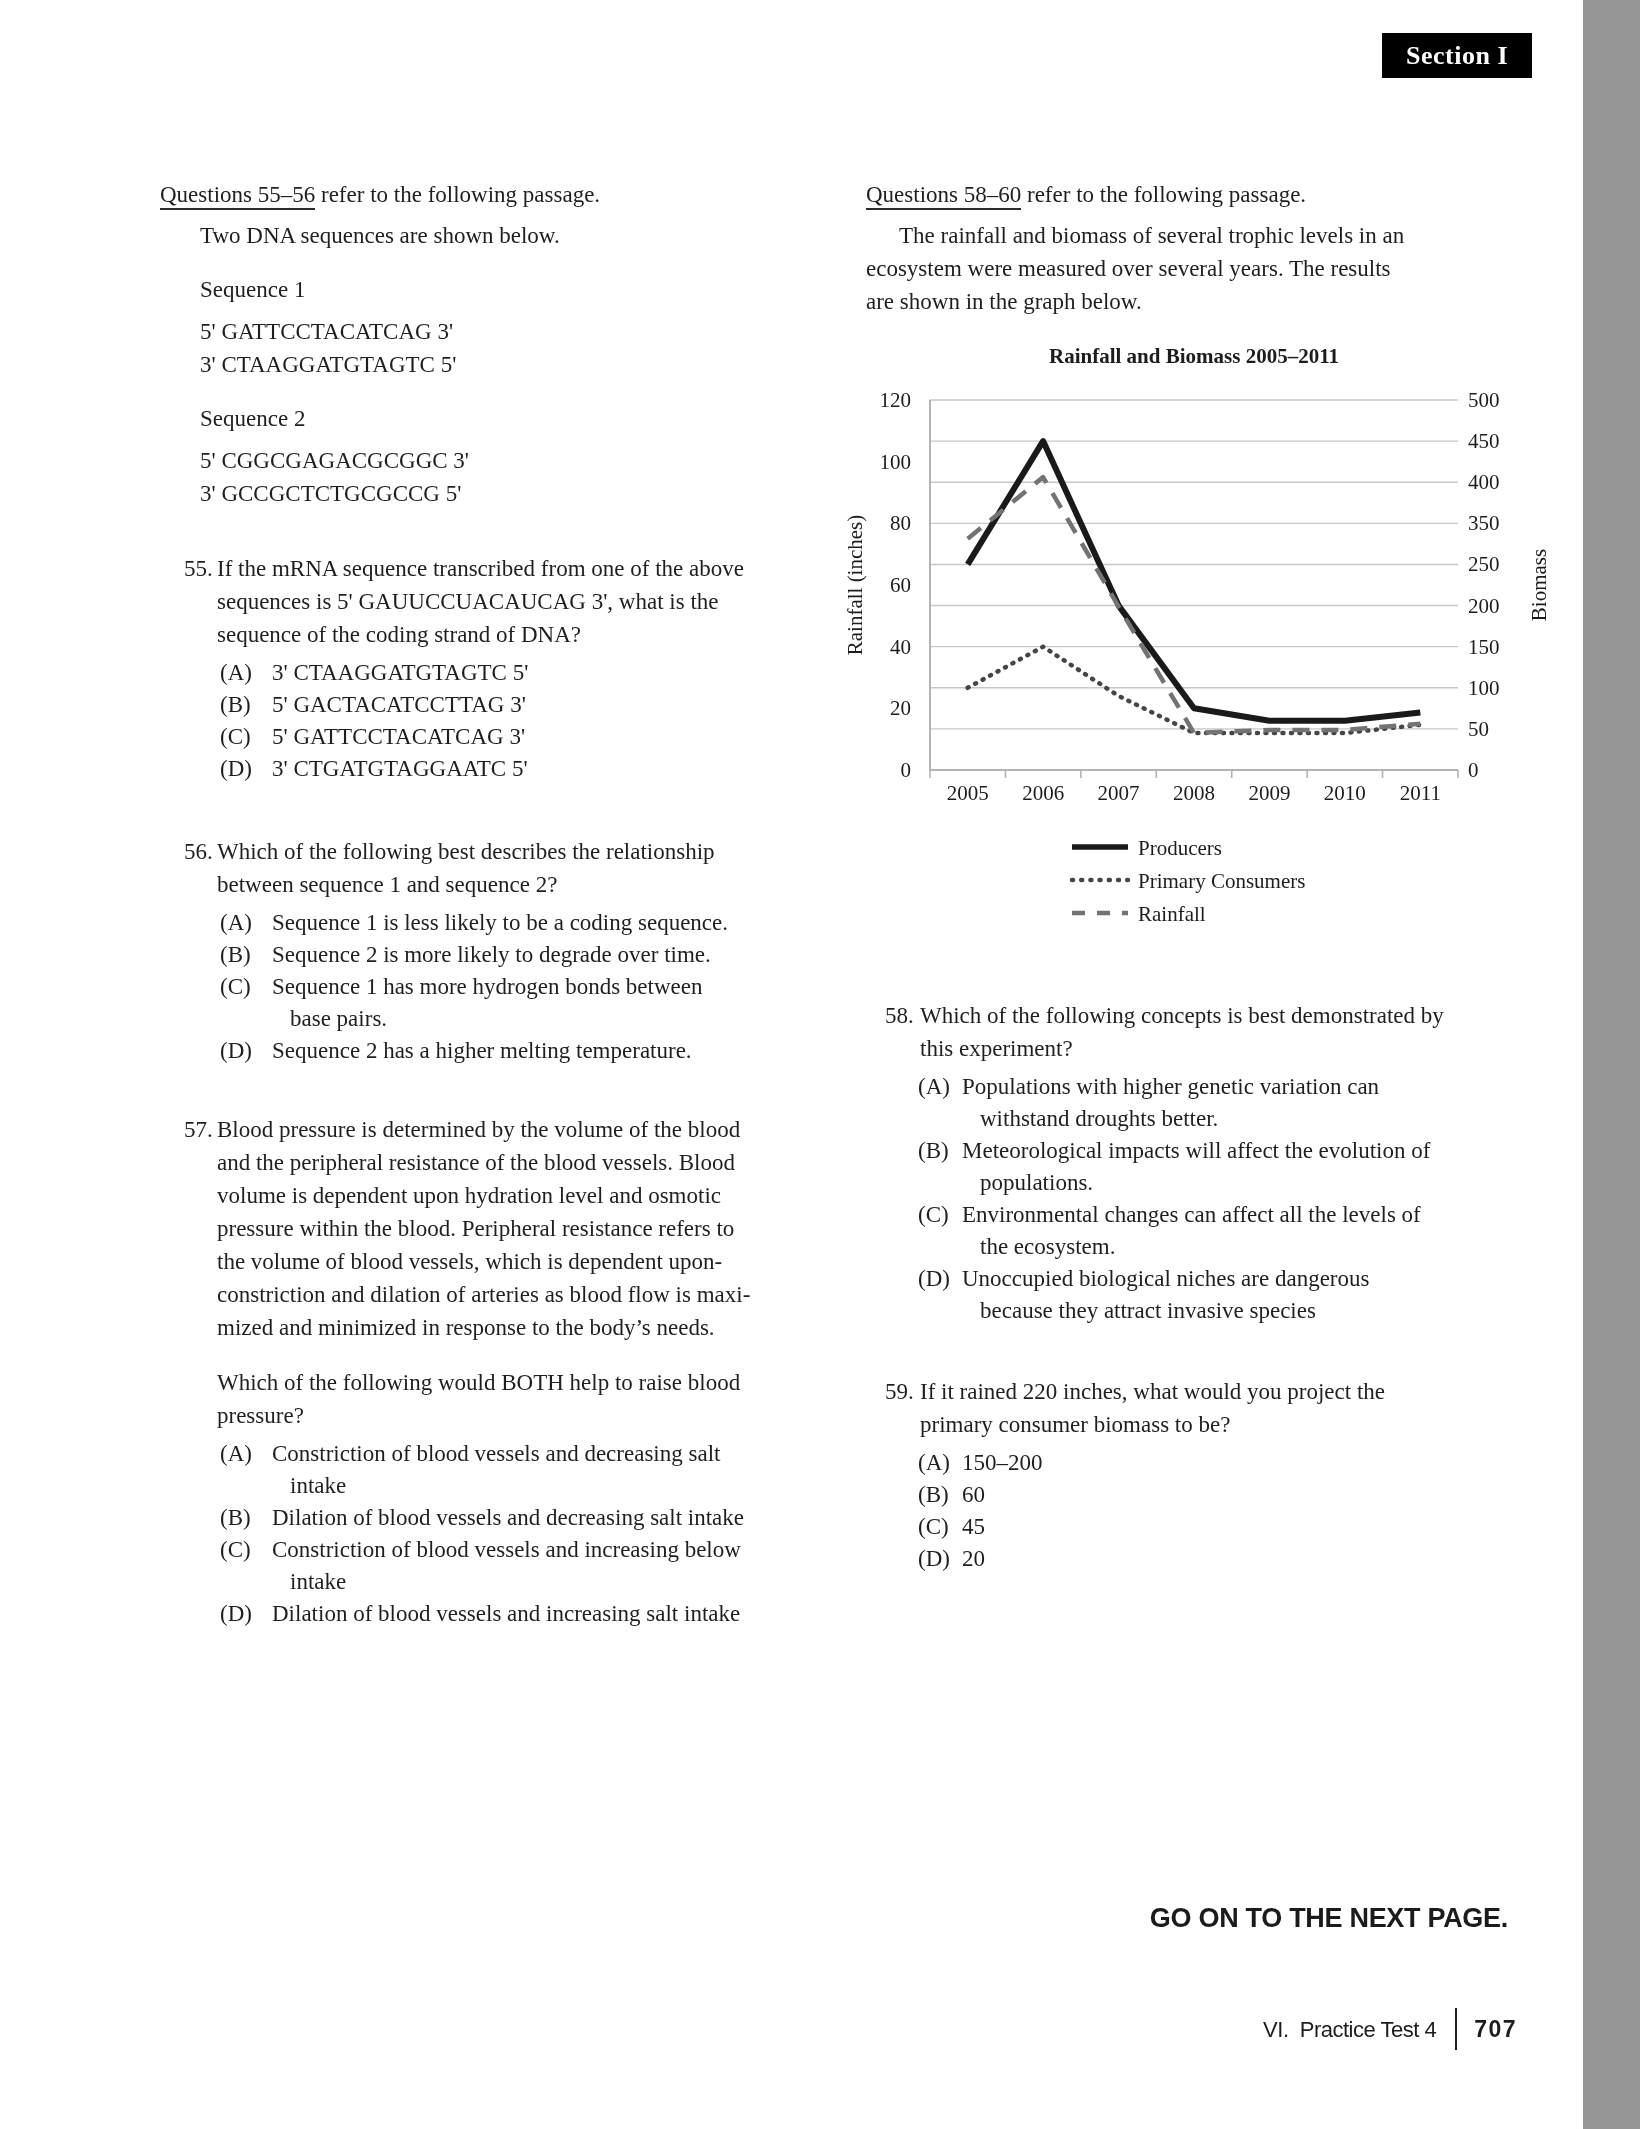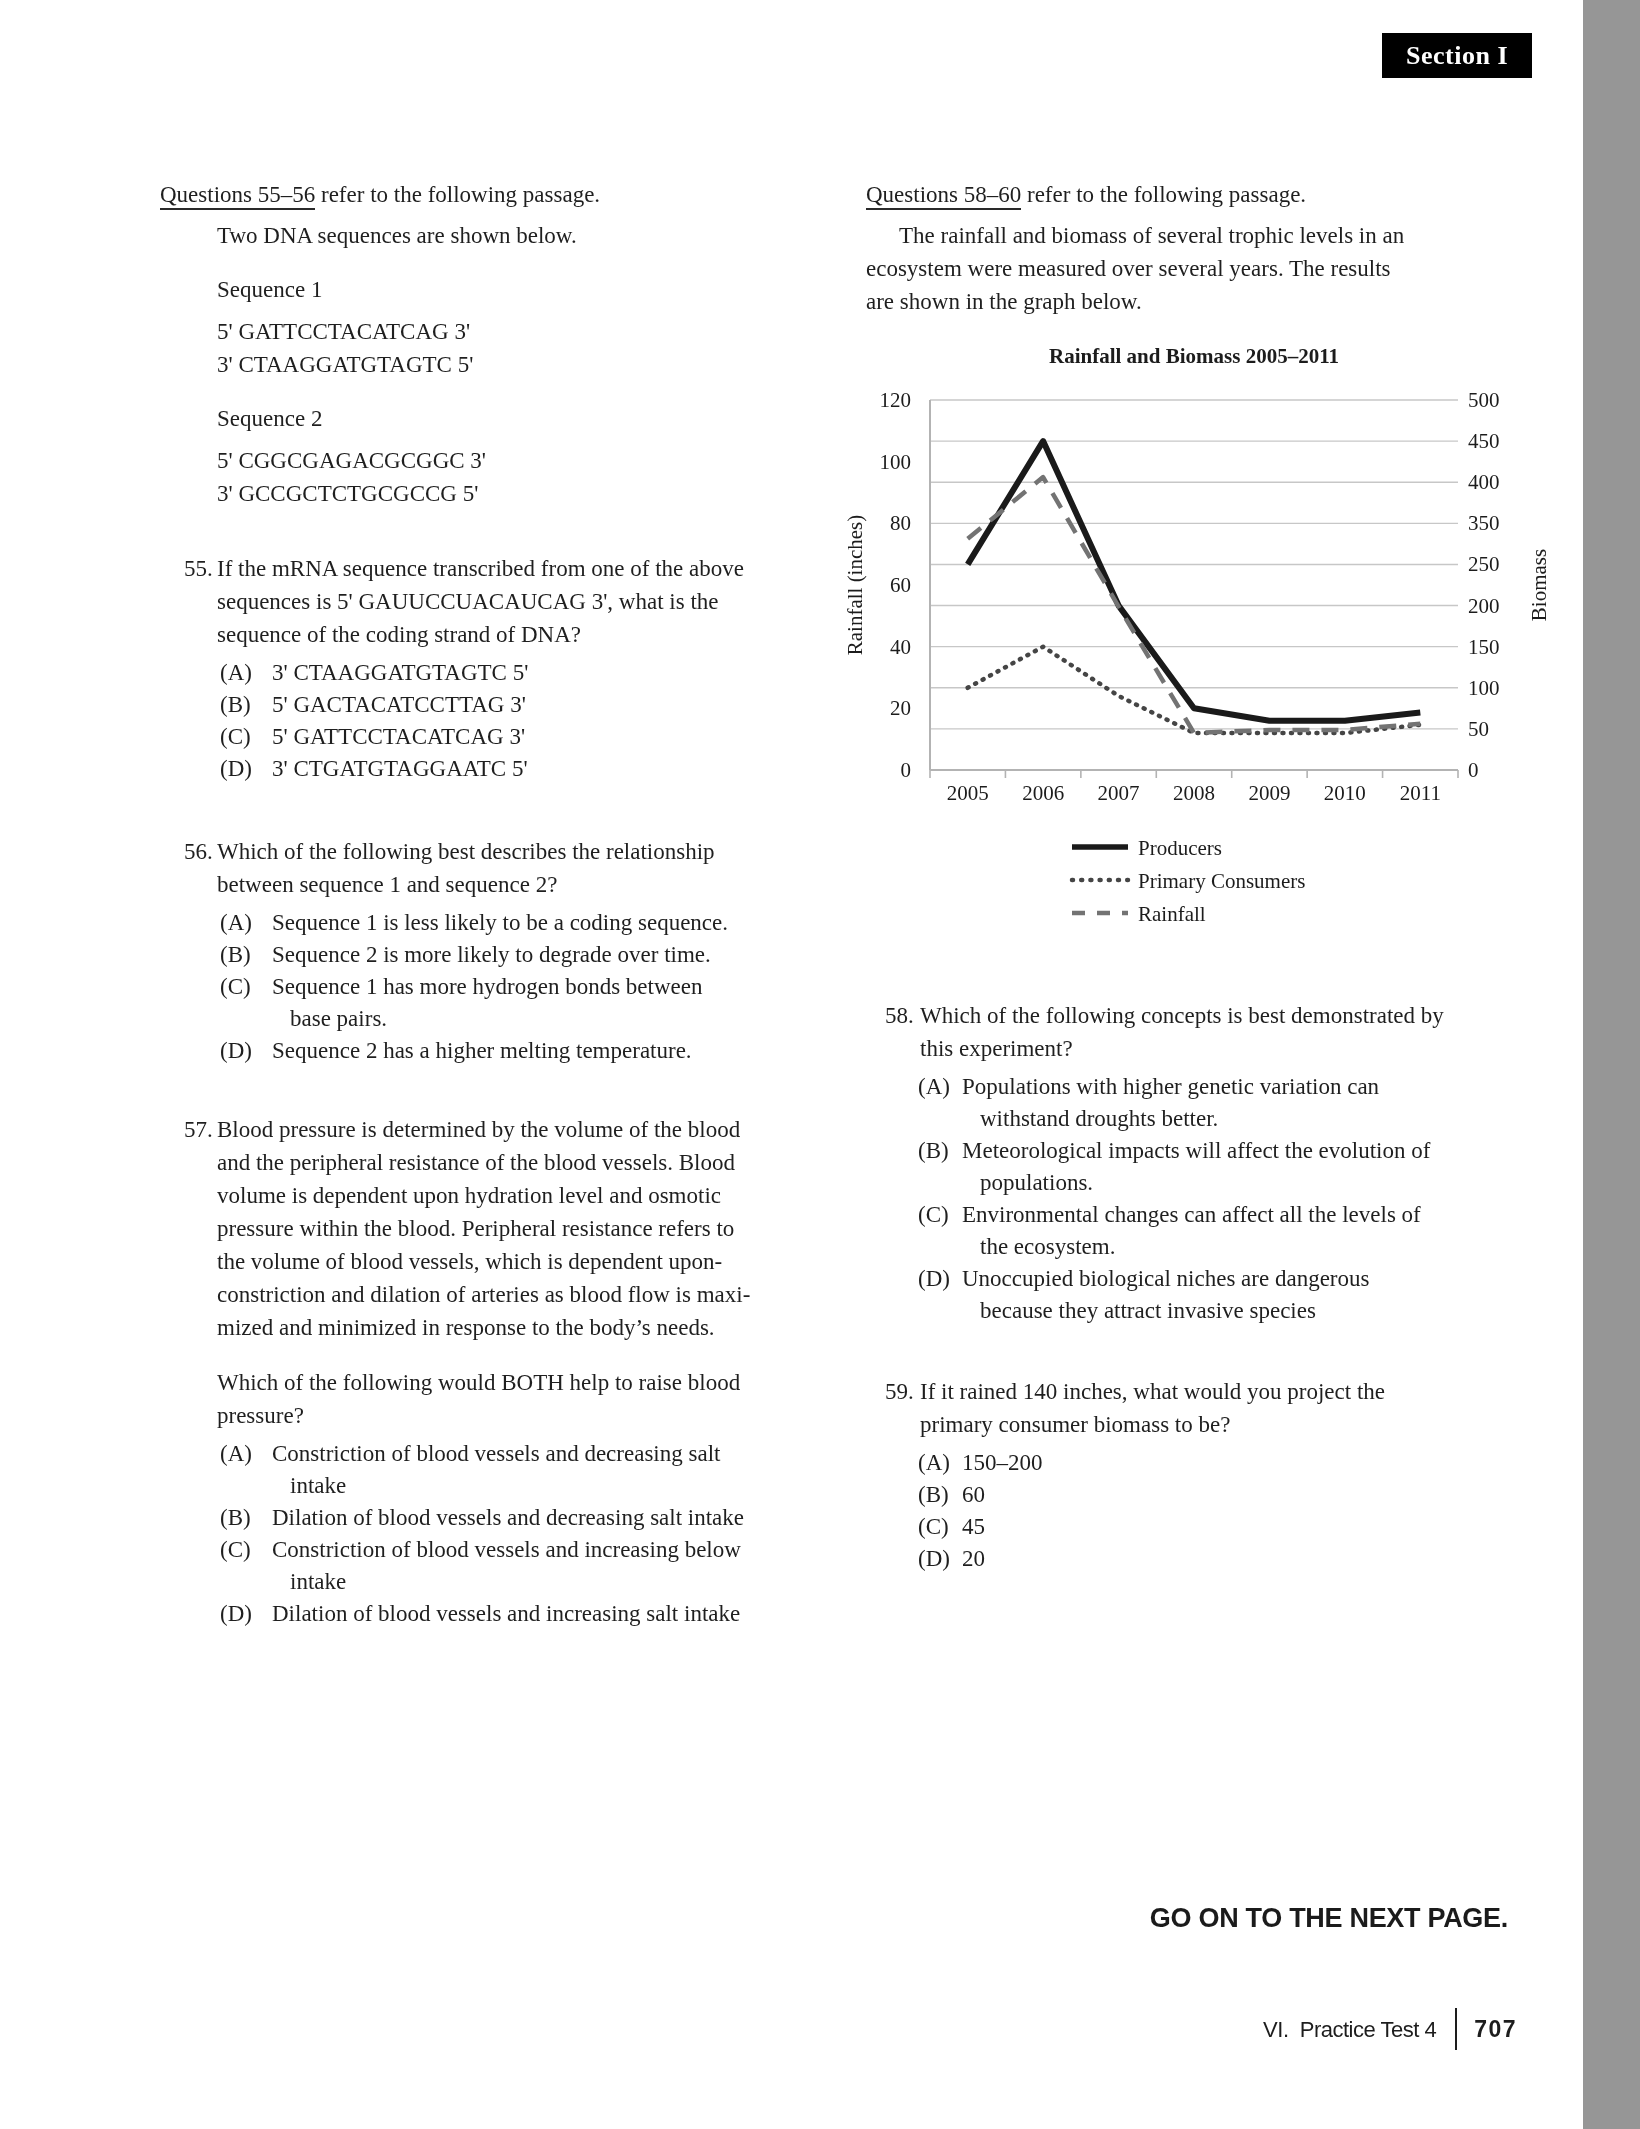--- a/index.html
+++ b/index.html
@@ -12,21 +12,21 @@
   .sidebar{position:absolute;right:0;top:0;width:57px;height:2129px;background:#969696;}
   .section-tab{
     position:absolute;left:1382px;top:33px;width:150px;height:45px;background:#000000;
     color:#fff;font-weight:bold;font-size:26px;display:flex;align-items:center;justify-content:center;
     letter-spacing:0.5px;
   }
   .col{position:absolute;top:178px;}
   .col-left{left:160px;width:690px;}
   .col-right{left:866px;width:676px;}
   .qheader .u{border-bottom:2px solid #2a2a2a;padding-bottom:1px;}
-  .indent1{margin-left:57px;}
+  .indent1{margin-left:40px;}
   .pre{white-space:pre-line;}
   .intro{margin-top:8px;}
   .rpassage{margin-top:8px;white-space:pre-line;text-indent:33px;}
   .seq-label{margin-top:21px;}
   .seq-lines{margin-top:9px;}
   .q{position:relative;padding-left:57px;}
   .q .qnum{position:absolute;left:24px;top:0;}
   .col-right .q{padding-left:54px;}
   .col-right .q .qnum{left:19px;}
   .stem{white-space:pre-line;}
@@ -204,21 +204,21 @@
             <span class="ctext">Unoccupied biological niches are dangerous
 because they attract invasive species</span>
           </div>
       </div>
     </div>
   </div>
 
   <div class="q q59">
     <div class="qnum">59.</div>
     <div class="qbody">
-      <div class="stem">If it rained 140 inches, what would you project the
+      <div class="stem">If it rained 220 inches, what would you project the
 primary consumer biomass to be?</div>
       <div class="choices">
         <div class="choice">
             <span class="clabel">(A)</span>
             <span class="ctext">150–200</span>
           </div>
         <div class="choice">
             <span class="clabel">(B)</span>
             <span class="ctext">60</span>
           </div>

